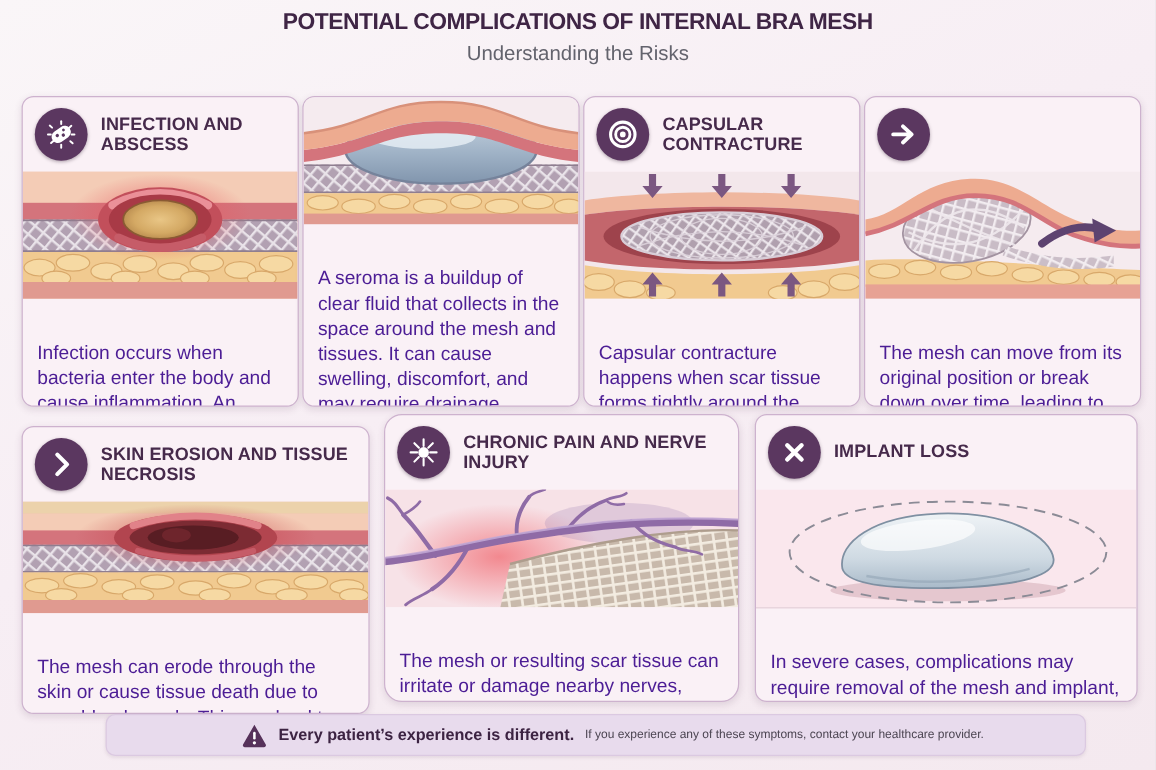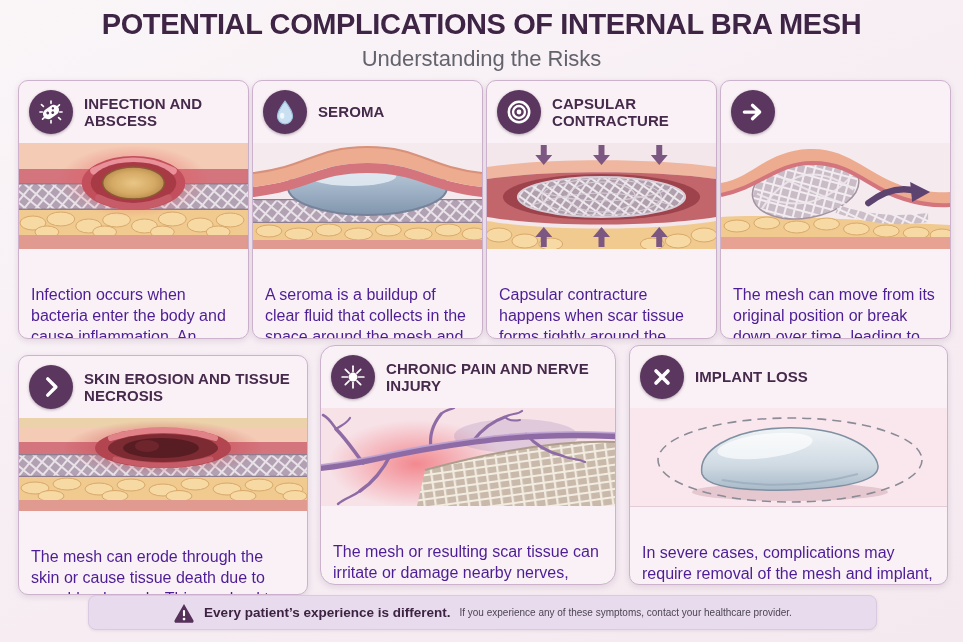--- a/index.html
+++ b/index.html
@@ -3,22 +3,22 @@
 <meta charset="utf-8">
 <style>
   html,body{margin:0;padding:0;background:#e9e4e8;}
   .canvas{
     position:relative;width:963px;height:642px;overflow:hidden;
     background:linear-gradient(155deg,#faf6f8 0%,#f7eef4 45%,#f4e9ef 100%);
     font-family:"Liberation Sans",sans-serif;
   }
   
   .header{position:absolute;top:8px;left:0;width:100%;text-align:center;}
-  .title{font-size:29px;font-weight:700;color:#3f2545;letter-spacing:-0.4px;}
-  .subtitle{font-size:22px;color:#63636d;margin-top:5px;}
+  .title{font-size:19px;font-weight:700;color:#3f2545;letter-spacing:-0.4px;}
+  .subtitle{font-size:17px;color:#63636d;margin-top:5px;}
   
   .card{
     position:absolute;background:#faf1f6;border:1px solid #cdb2ce;border-radius:10px;
     box-shadow:0 2px 6px rgba(90,60,90,.14);overflow:hidden;display:flex;flex-direction:column;
   }
   .card-head{display:flex;align-items:center;gap:11px;padding:9px 10px;flex:0 0 auto;min-height:44px;}
   .icon-circle{
     width:44px;height:44px;border-radius:50%;background:#5b3760;flex:0 0 auto;
     display:flex;align-items:center;justify-content:center;box-shadow:0 1px 3px rgba(40,20,40,.35);
   }
@@ -36,20 +36,21 @@
   
   .c5{left:18px;top:355px;width:288px;height:238px;}
   .c6{left:320px;top:345px;width:294px;height:238px;border-radius:15px;}
   .c7{left:629px;top:345px;width:317px;height:238px;}
   .h93{height:93px;} .h98{height:98px;}
   
   .footer{
     position:absolute;left:88px;top:595px;width:787px;height:33px;background:#e8dbed;
     border:1px solid #dbc9e1;border-radius:8px;display:flex;align-items:center;justify-content:center;gap:9px;
     box-shadow:0 1px 3px rgba(90,60,90,.10);
+    padding-left:28px;
   }
   .footer-bold{font-weight:700;color:#3c2342;font-size:13.5px;}
   .footer-text{color:#4c4552;font-size:10px;}
 </style>
 </head>
 <body>
 
 <div class="canvas">
 
   <div class="header">
@@ -125,29 +126,20 @@
         <path d="M75 28 Q115 8 155 28" stroke="#ea9098" stroke-width="7" fill="none" stroke-linecap="round"></path>
         <ellipse cx="115" cy="40" rx="43" ry="21" fill="#a83a46"></ellipse>
         <ellipse cx="115" cy="40" rx="31" ry="16" fill="url(#p1)" stroke="#8a5a33" stroke-width="1.5"></ellipse>
         <path d="M80 55 Q115 72 150 55" stroke="#c65c68" stroke-width="7" fill="none" stroke-linecap="round"></path>
       </svg>
     </div>
     <div class="card-desc">Infection occurs when bacteria enter the body and cause inflammation. An abscess is a painful pocket of pus that can form as a result of infection.</div>
   </div>
 
   <div class="card c2">
-    <div class="card-head">
-      <div class="icon-circle">
-        <svg width="26" height="26" viewBox="0 0 24 24">
-          <path d="M12 2 C12 2 5 11 5 16 a7 7 0 0 0 14 0 C19 11 12 2 12 2 Z" fill="#c9e0f2" stroke="#9cc2de" stroke-width="1"></path>
-          <ellipse cx="9.4" cy="15.5" rx="2" ry="2.8" fill="#ffffff" opacity=".75"></ellipse>
-        </svg>
-      </div>
-      <div class="card-title">SEROMA</div>
-    </div>
     <div class="card-art h106">
       <svg viewBox="0 0 230 106" preserveAspectRatio="none">
         <defs>
           <pattern id="m2" width="9" height="9" patternUnits="userSpaceOnUse" patternTransform="rotate(40)">
             <rect width="9" height="9" fill="#b2a1b2"></rect>
               <path d="M0 1 H9 M1 0 V9" stroke="#e9e3e9" stroke-width="2"></path>
           </pattern>
           <linearGradient id="ser2" x1="0" y1="0" x2="0" y2="1">
             <stop offset="0" stop-color="#c6d3e0"></stop>
               <stop offset=".55" stop-color="#9fb2c6"></stop>

